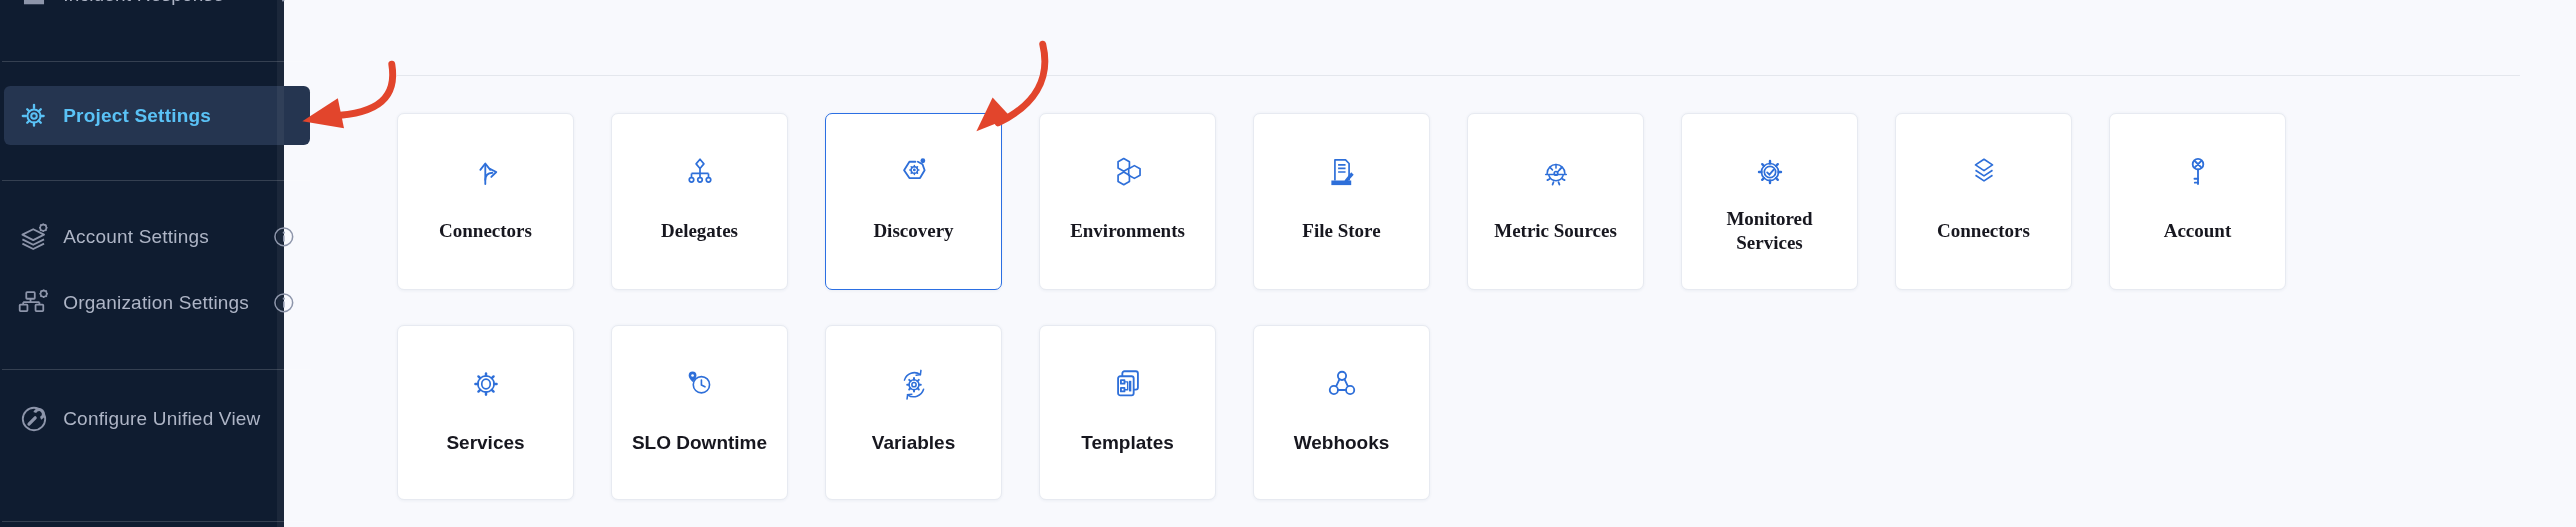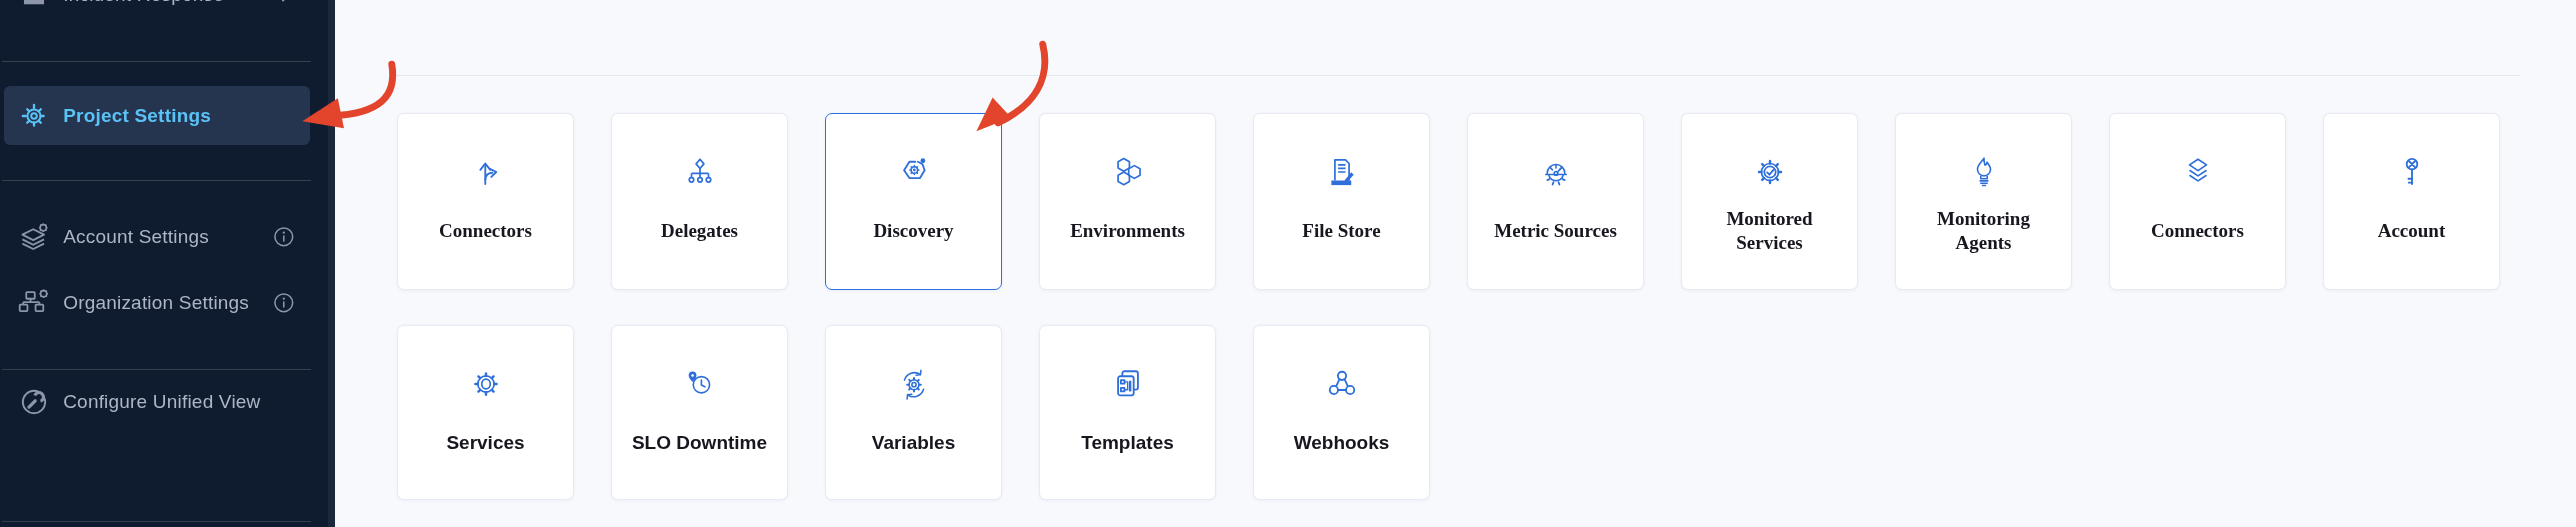--- a/index.html
+++ b/index.html
@@ -3,21 +3,21 @@
 <meta charset="utf-8">
 <style>
   html,body{margin:0;padding:0;}
   body{
     width:2576px;height:528px;overflow:hidden;position:relative;
     background:var(--content-bg,#f8f9fd);
     font-family:"Liberation Sans", sans-serif;
   }
   
   .sidebar{
-    position:absolute;left:0;top:0;width:335px;height:528px;
+    position:absolute;left:0;top:0;width:284px;height:528px;
     background:var(--sidebar-bg,#0f1c30);z-index:2;
   }
   .sidebar-scrollstrip{
     position:absolute;right:0;top:0;width:7px;height:528px;
     background:rgba(255,255,255,0.05);
   }
   .side-item{
     position:absolute;left:3.9px;width:306px;height:60px;
     display:flex;align-items:center;border-radius:6.2px;
     padding:0 15.4px 0 13px;box-sizing:border-box;
@@ -147,21 +147,21 @@
       <svg viewBox="0 0 28 28" width="21.6" height="21.6" fill="none" stroke="currentColor" stroke-width="2">
         <circle cx="14" cy="14" r="11.5"></circle>
           <path d="M14 13 v6.5" stroke-linecap="round"></path>
           <circle cx="14" cy="8.7" r="1.5" fill="currentColor" stroke="none"></circle>
       </svg>
     </span>
   </div>
 
   <div class="side-divider" style="top:369px"></div>
 
-  <div class="side-item" style="top:372px">
+  <div class="side-item" style="top:389px">
     <span class="s-icon">
       <svg viewBox="0 0 44 44" fill="none" stroke="currentColor">
         <circle cx="22" cy="22" r="14.5" stroke-width="2.4"></circle>
         <path d="M15.5 28.5 L23.5 20.5" stroke-width="4.2" stroke-linecap="round"></path>
         <path d="M23 13.5 A5.8 5.8 0 1 1 30.5 21" stroke-width="4"></path>
       </svg>
     </span>
     <span>Configure Unified View</span>
   </div>
 
@@ -271,30 +271,20 @@
             <path d="M32.5 32.5 l2.5 2.5"></path>
               <path d="M13 13 l2.5 2.5"></path>
               <path d="M32.5 15.5 L35 13"></path>
               <path d="M13 35 l2.5 -2.5"></path>
           </g>
         </svg>
       </span>
       <span class="card-label">Monitored Services</span>
     </div>
 
-    <div class="card">
-      <span class="card-icon">
-        <svg viewBox="0 0 48 48" fill="none" stroke="currentColor" stroke-width="2.3" stroke-linejoin="round" stroke-linecap="round">
-          <path d="M24 4.5 C20 10.5 14.5 14 14.8 20.5 A9.4 9.4 0 0 0 24 29.5 A9.4 9.4 0 0 0 33.2 20.5 C33.2 16.5 30.8 13.2 28.3 10.2 C27.9 12.8 26.4 14.3 25.4 14.3 C24.4 12 24 8 24 4.5 Z"></path>
-          <path d="M19.5 30 v3.5 h9 V30"></path>
-          <path d="M18.5 36.5 h11 M19.5 39.8 h9 M22 43 h4"></path>
-        </svg>
-      </span>
-      <span class="card-label">Monitoring Agents</span>
-    </div>
 
     <div class="card">
       <span class="card-icon">
         <svg viewBox="0 0 48 48" fill="none" stroke="currentColor" stroke-width="2.4" stroke-linejoin="round">
           <path d="M24 6 L36 14 L24 22 L12 14 Z"></path>
           <path d="M12 21.5 L24 29.5 L36 21.5"></path>
           <path d="M12 28.5 L24 36.5 L36 28.5"></path>
         </svg>
       </span>
       <span class="card-label">Connectors</span>

